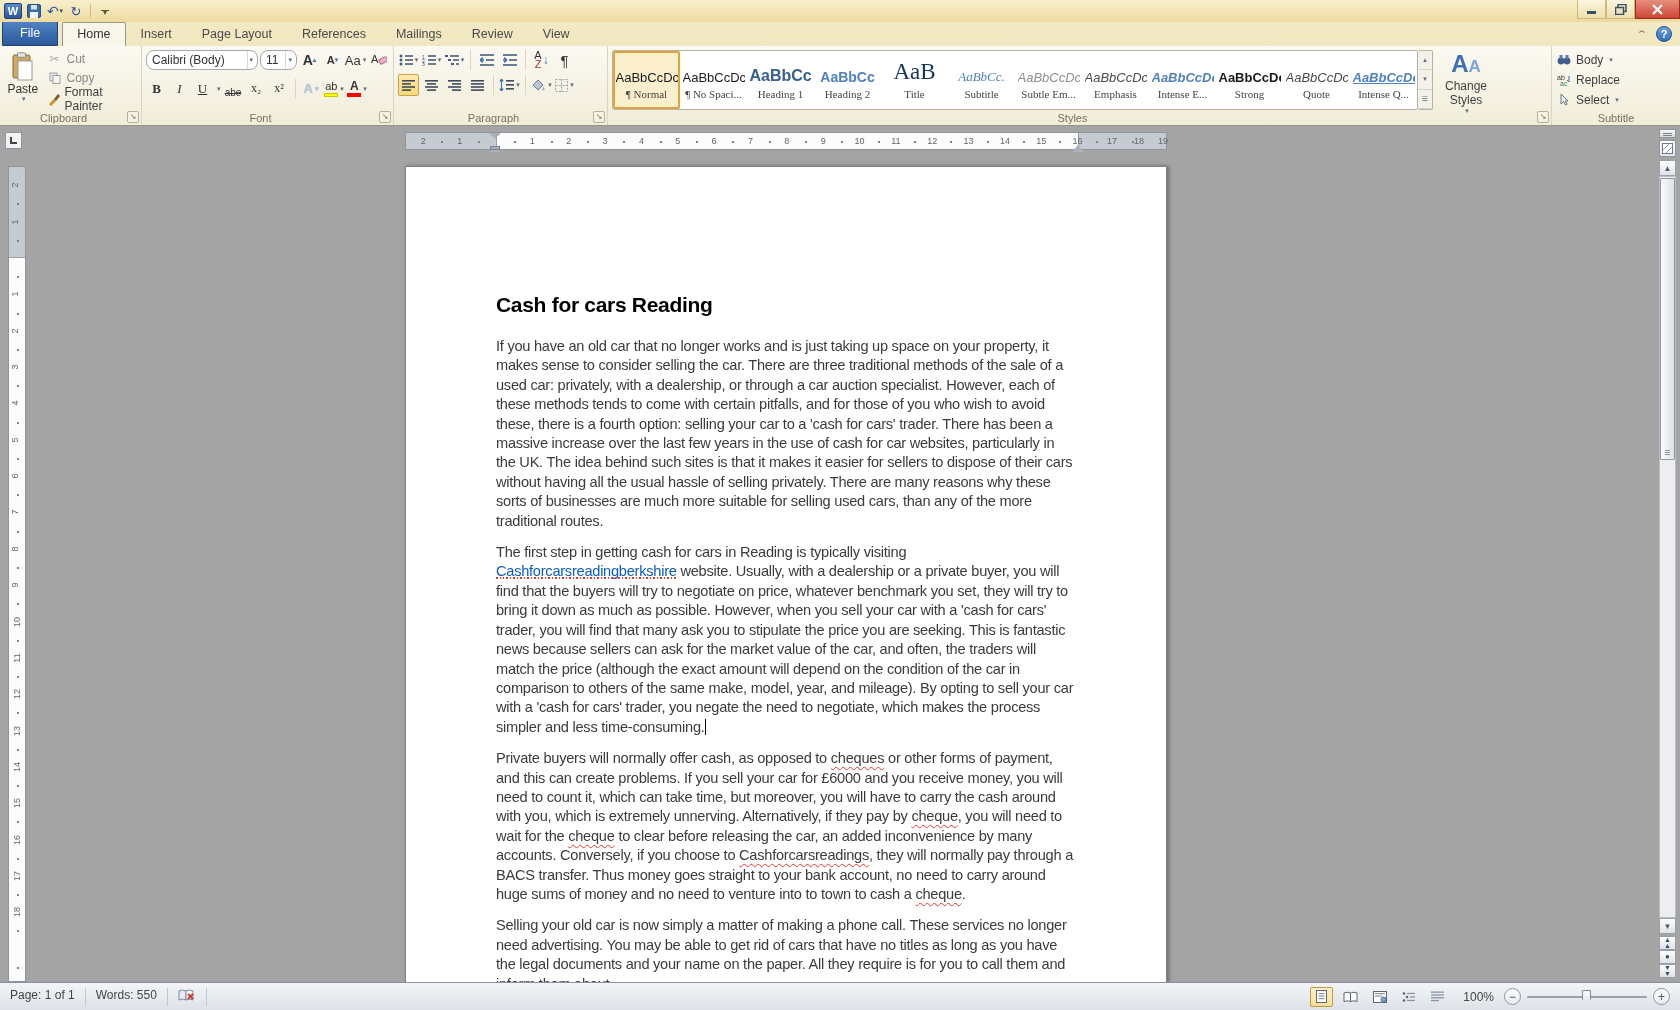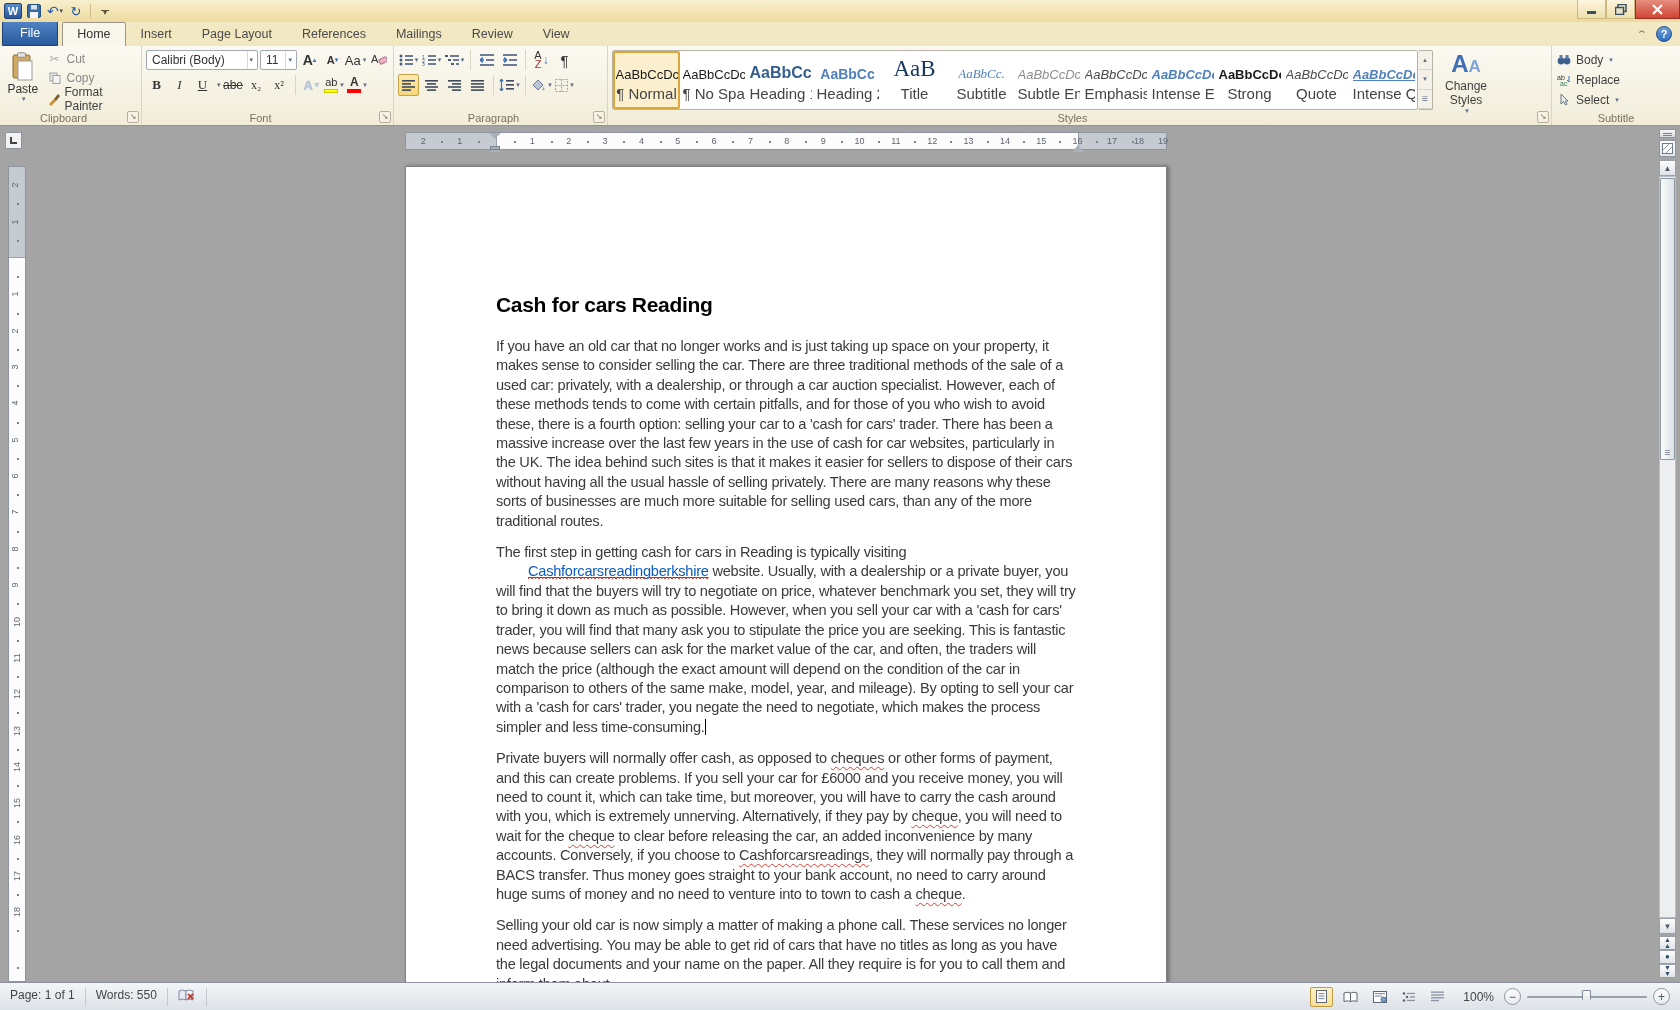--- a/index.html
+++ b/index.html
@@ -52,42 +52,42 @@
 
   
   .bigbtn{width:42px;display:flex;flex-direction:column;align-items:center;justify-content:flex-start;
     border:1px solid transparent;border-radius:2px;padding-top:2px;font-size:12px;color:#333;}
   .bigbtn .blabel{margin-top:1px;line-height:12px;text-align:center;}
   .smallcmd{display:flex;align-items:center;gap:4px;height:20px;padding:0 3px;font-size:12px;color:#8a8a8a;border-radius:2px;}
   .smallcmd.enabled{color:#3f3f3f;}
   .icon16{width:16px;height:16px;display:inline-flex;align-items:center;justify-content:center;}
 
   
-  .combo{height:20px;background:#fff;border:1px solid #a3a9b3;border-radius:2px;display:flex;align-items:center;
+  .combo{height:20px;background:#fff;border:1px solid #a3a9b3;border-radius:8px;display:flex;align-items:center;
     font-size:12px;color:#333;padding:0 2px 0 5px;}
   .combo .carr{margin-left:auto;font-size:7px;color:#5b6b82;padding:0 2px;border-left:1px solid #d6dae0;height:100%;display:flex;align-items:center;}
 
   
   .g-bold{font-weight:bold;font-family:"Liberation Serif",serif;}
   .g-italic{font-style:italic;font-family:"Liberation Serif",serif;}
   .g-underline{text-decoration:underline;font-family:"Liberation Serif",serif;}
-  .g-strike{text-decoration:line-through;font-size:12px;}
+  .g-strike{text-decoration:line-through;font-size:10px;margin-top:7px;}
   .g-sub,.g-sup{font-size:12px;font-family:"Liberation Serif",serif;}
   .g-effects{color:#b9c8dd;font-weight:bold;text-shadow:0 0 1px #8fa3c0;}
   .stackglyph{display:inline-flex;flex-direction:column;align-items:center;line-height:9px;font-size:11px;}
   .bar-under{display:inline-flex;flex-direction:column;align-items:center;line-height:11px;font-size:12px;}
   .bar-under .bar{width:14px;height:4px;margin-top:1px;}
 
   
   .stylesgal{background:#fff;border:1px solid #b7b3a4;border-radius:2px;display:flex;height:60px;margin-top:1px;}
   .stylecell{width:67px;display:flex;flex-direction:column;align-items:center;justify-content:center;gap:3px;
     border:2px solid transparent;border-radius:2px;overflow:hidden;}
   .stylecell.selected{border-color:#dea636;background:#fcefcd;}
   .stylecell .prev{height:24px;display:flex;align-items:flex-end;white-space:nowrap;overflow:hidden;max-width:62px;}
-  .stylecell .slabel{font-size:15px;color:#444;white-space:nowrap;overflow:hidden;max-width:62px;}
+  .stylecell .slabel{font-size:11px;color:#444;white-space:nowrap;overflow:hidden;max-width:62px;font-family:Liberation Serif, serif;}
   .st-normal .prev,.st-nospacing .prev{font-size:13px;color:#1a1a1a;}
   .st-h1 .prev{font-size:16px;font-weight:bold;color:#365f91;}
   .st-h2 .prev{font-size:14px;font-weight:bold;color:#4f81bd;}
   .st-title .prev{font-size:23px;color:#17365d;font-family:"Liberation Serif",serif;}
   .st-subtitle .prev{font-size:13px;font-style:italic;color:#4f81bd;font-family:"Liberation Serif",serif;}
   .st-subtleem .prev{font-size:13px;font-style:italic;color:#8e8e8e;}
   .st-emphasis .prev{font-size:13px;font-style:italic;color:#4a4a4a;}
   .st-intenseem .prev{font-size:13px;font-style:italic;font-weight:bold;color:#4f81bd;}
   .st-strong .prev{font-size:13px;font-weight:bold;color:#1a1a1a;}
   .st-quote .prev{font-size:13px;font-style:italic;color:#4a4a4a;}
@@ -119,21 +119,21 @@
 
   .vruler{position:absolute;left:8px;top:39px;width:18px;bottom:0;background:#fcfcfc;border:1px solid #8f959e;}
   .vruler .vmargin{position:absolute;top:0;left:0;right:0;height:91px;background:#c6cad1;border-bottom:1px solid #9aa0a8;}
   .vnum{position:absolute;left:3px;font-size:9px;color:#5f6670;transform:rotate(-90deg);}
   .vdot{position:absolute;left:8px;width:2px;height:2px;background:#7d848d;}
 
   .page{position:absolute;left:405px;top:39px;width:762px;bottom:-2px;background:#fff;
     border:1px solid #828282;box-shadow:2px 0 4px rgba(0,0,0,.35);padding:126px 89px 0 90px;}
   .doc-heading{font-size:21px;font-weight:bold;color:#000;letter-spacing:-.3px;margin-bottom:20px;}
   .doc-para{font-size:14.6px;letter-spacing:-.25px;line-height:19.4px;color:#3b3b3b;margin-bottom:12px;text-align:left;}
-  .run-link{color:#0b5bc2;text-decoration:underline;position:relative;margin-left:32px;}
+  .run-link{color:#0b5bc2;position:relative;}
   .run-link::after{content:"";position:absolute;left:0;right:0;bottom:0px;height:2px;
     background-image:repeating-linear-gradient(90deg,#e03c31 0 1.5px,transparent 1.5px 3.5px);}
   .run-misspelled{text-decoration-line:underline;text-decoration-style:wavy;text-decoration-color:#e03c31;text-decoration-thickness:1px;text-underline-offset:3px;}
   .caret{display:inline-block;width:1px;height:16px;background:#000;vertical-align:-3px;}
 
   
   .vscroll{position:absolute;right:3px;top:2px;bottom:4px;width:19px;display:flex;flex-direction:column;align-items:center;}
   .split-handle{width:17px;height:9px;background:linear-gradient(#f4f5f6,#d8dce1);border:1px solid #8f959e;display:flex;align-items:center;justify-content:center;}
   .split-handle i{display:block;width:9px;height:1px;background:#7b828c;box-shadow:0 2px 0 #7b828c;}
   .ruler-toggle{width:17px;height:17px;margin-top:2px;background:linear-gradient(#fdfdfd,#e3e6ea);border:1px solid #8f959e;display:flex;align-items:center;justify-content:center;}

